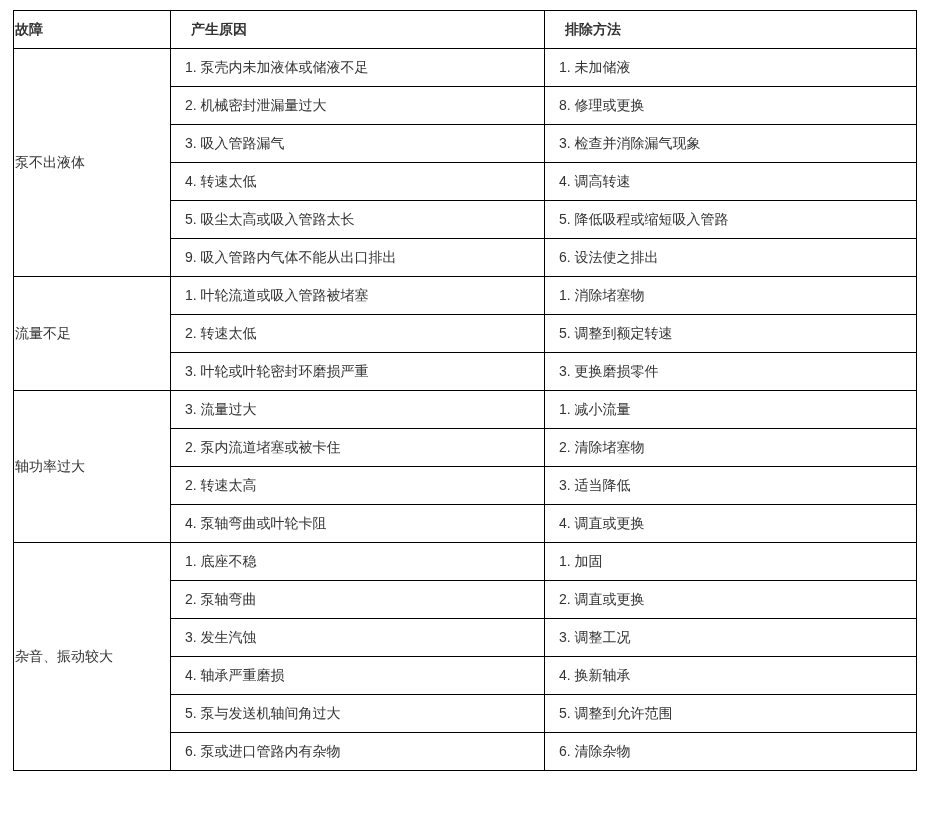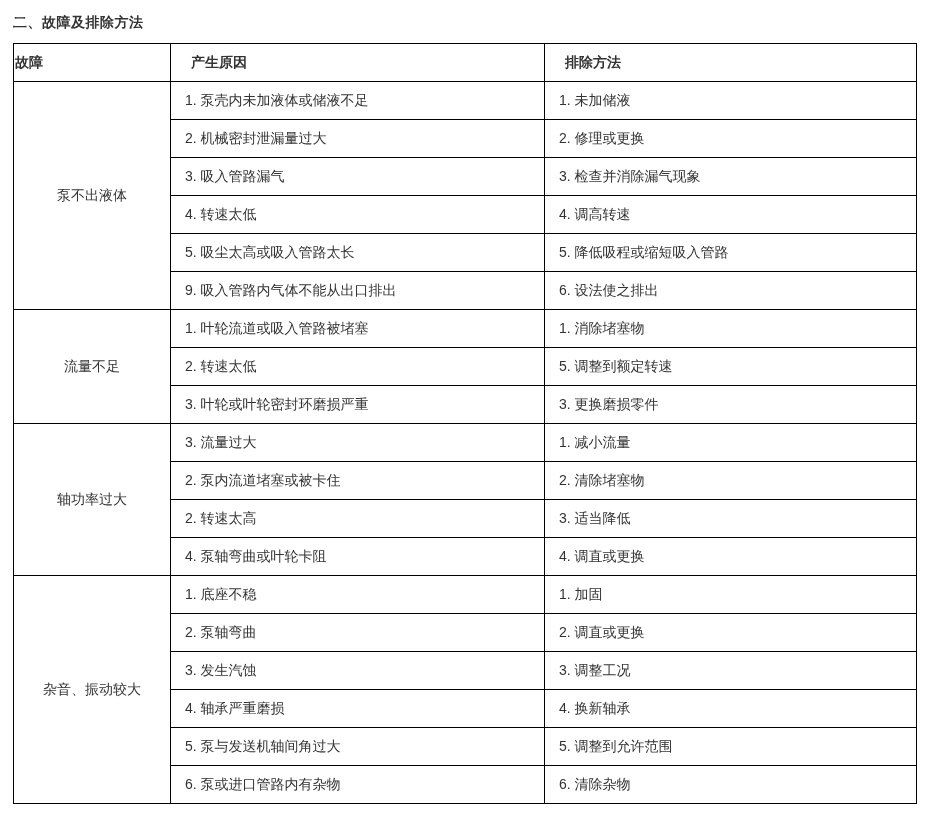--- a/index.html
+++ b/index.html
@@ -47,37 +47,36 @@
     font-weight: bold;
     vertical-align: middle;
   }
   th.h-cause, th.h-remedy {
     text-align: left;
     font-weight: bold;
     vertical-align: middle;
     padding-left: 20px;
   }
   td.fault-cell {
-    text-align: center;
+    text-align: left;
     vertical-align: middle;
     font-weight: normal;
   }
   td.cause-cell, td.remedy-cell {
     text-align: left;
     vertical-align: middle;
     padding-left: 14px;
     font-weight: normal;
   }
 </style>
 </head>
 <body>
 
 <div class="page">
 
-  <div class="doc-title">二、故障及排除方法</div>
 
   <table class="fault-table">
     <colgroup>
       <col class="c-fault">
       <col class="c-cause">
       <col class="c-remedy">
     </colgroup>
     <thead>
       <tr>
         <th class="h-fault">故障</th>
@@ -87,21 +86,21 @@
     </thead>
     <tbody>
 
       <tr>
         <td class="fault-cell" rowspan="6">泵不出液体</td>
         <td class="cause-cell">1. 泵壳内未加液体或储液不足</td>
         <td class="remedy-cell">1. 未加储液</td>
       </tr>
       <tr>
         <td class="cause-cell">2. 机械密封泄漏量过大</td>
-        <td class="remedy-cell">2. 修理或更换</td>
+        <td class="remedy-cell">8. 修理或更换</td>
       </tr>
       <tr>
         <td class="cause-cell">3. 吸入管路漏气</td>
         <td class="remedy-cell">3. 检查并消除漏气现象</td>
       </tr>
       <tr>
         <td class="cause-cell">4. 转速太低</td>
         <td class="remedy-cell">4. 调高转速</td>
       </tr>
       <tr>

